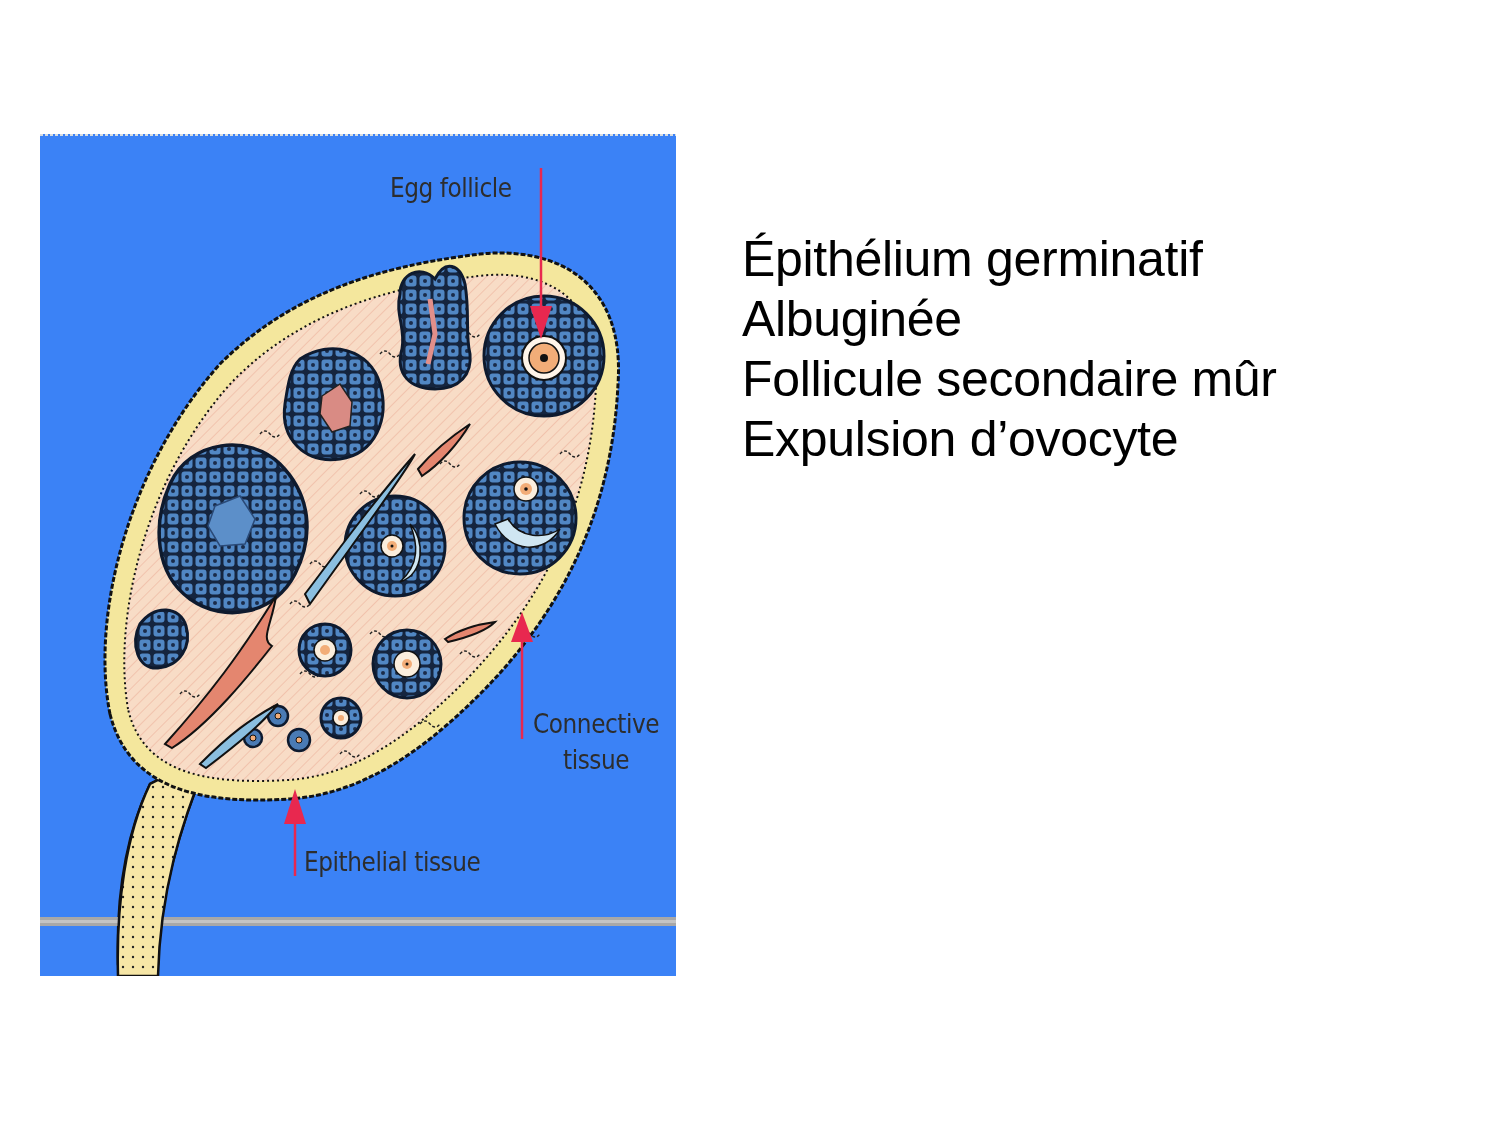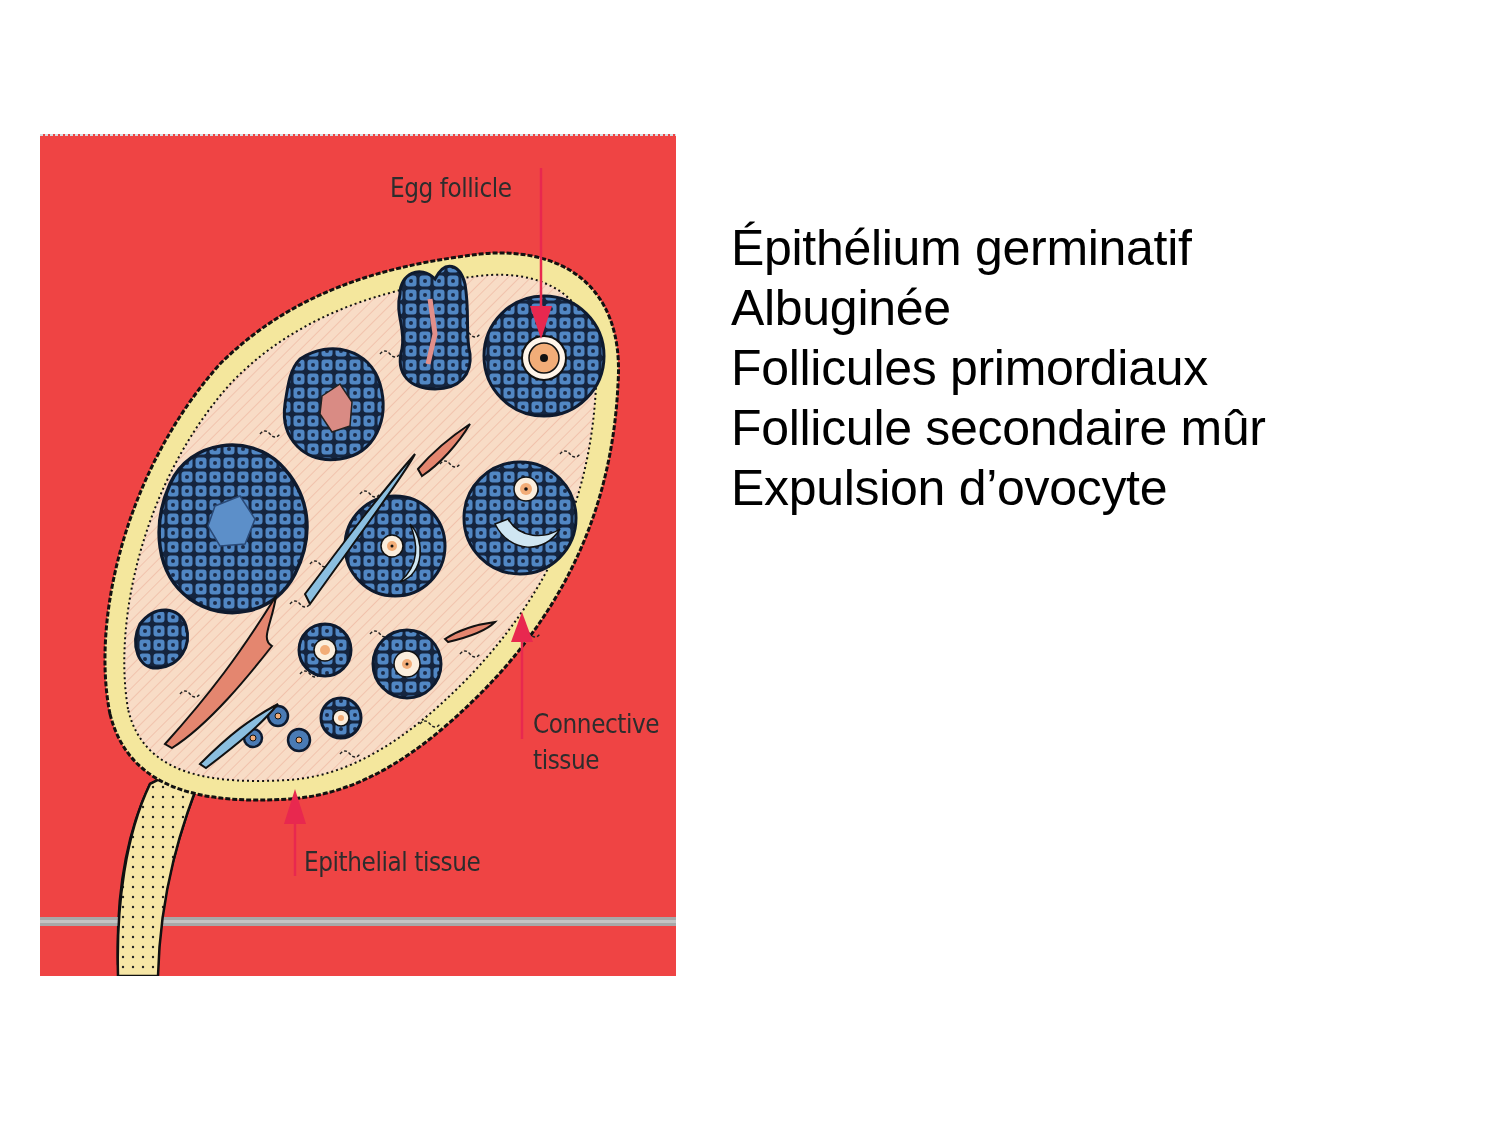--- a/index.html
+++ b/index.html
@@ -13,21 +13,22 @@
       position: relative;
       overflow: hidden;
       font-family: "Liberation Sans", sans-serif;
     }
     .figure {
       position: absolute;
       left: 40px;
       top: 134px;
       width: 636px;
       height: 842px;
-      background: #ef4444;
+      background: #3b82f6;
+      text-align: center;
     }
     .figure svg {
       position: absolute;
       left: 0;
       top: 0;
     }
     .fig-label {
       position: absolute;
       font-family: "DejaVu Sans", sans-serif;
       font-size: 27px;
@@ -38,21 +39,21 @@
       transform: scaleX(0.86);
       transform-origin: left top;
     }
     .label-egg { left: 350px; top: 36px; }
     .label-connective { left: 493px; top: 572px; }
     .label-epithelial { left: 264px; top: 710px; }
     .terms {
       position: absolute;
       left: 731px;
       top: 218px;
-      margin: 0;
+      margin: 11px;
       padding: 0;
       list-style: none;
     }
     .terms li {
       font-family: "Liberation Sans", sans-serif;
       font-size: 50px;
       line-height: 60px;
       color: #000000;
       white-space: nowrap;
       letter-spacing: -0.3px;
@@ -186,16 +187,15 @@
   <div class="fig-label label-connective">
     <div>Connective</div>
     <div>tissue</div>
   </div>
   <div class="fig-label label-epithelial">Epithelial tissue</div>
 </div>
 
 <ul class="terms">
   <li>Épithélium germinatif</li>
   <li>Albuginée</li>
-  <li>Follicules primordiaux</li>
   <li>Follicule secondaire mûr</li>
   <li>Expulsion d’ovocyte</li>
 </ul>
 
 </body></html>

